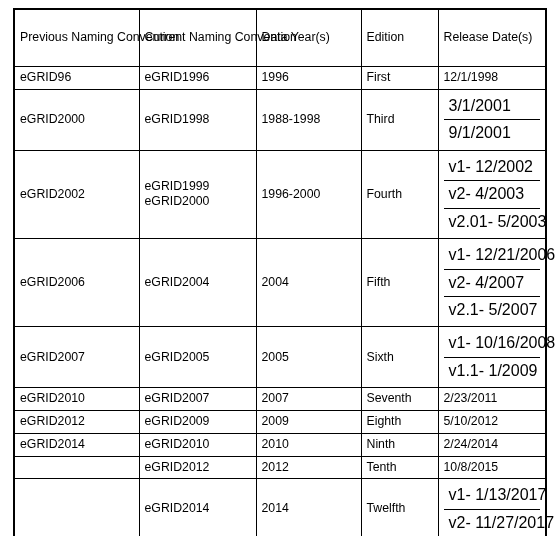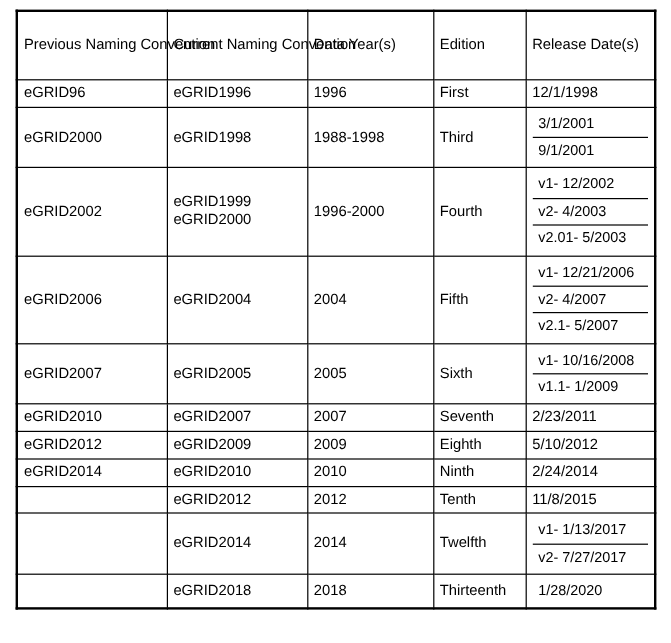--- a/index.html
+++ b/index.html
@@ -33,21 +33,21 @@
     line-height:1.3;
     height:50px;
     white-space:normal;
     padding:2px 4px;
   }
   td.shade{background:#cccccc;}
   td.multi{padding:0;vertical-align:top;}
   td.multi .sub{
     border-bottom:1.6px solid #000;
     padding:3px 5px;
-    font-size:12px;
+    font-size:16px;
     line-height:1.28;
     white-space:nowrap;
   }
   td.multi .sub:last-child{border-bottom:none;}
   .twoline{white-space:normal;line-height:1.55;}
   col.c1{width:125px;}
   col.c2{width:117px;}
   col.c3{width:105px;}
   col.c4{width:77px;}
   col.c5{width:108px;}
@@ -145,30 +145,30 @@
           <td>eGRID2010</td>
           <td>2010</td>
           <td>Ninth</td>
           <td>2/24/2014</td>
         </tr>
         <tr>
           <td class="shade"></td>
           <td>eGRID2012</td>
           <td>2012</td>
           <td>Tenth</td>
-          <td>11/8/2015</td>
+          <td>10/8/2015</td>
         </tr>
         <tr>
           <td class="shade"></td>
           <td>eGRID2014</td>
           <td>2014</td>
           <td>Twelfth</td>
           <td class="multi">
             <div class="sub">v1- 1/13/2017</div>
-            <div class="sub">v2- 7/27/2017</div>
+            <div class="sub">v2- 11/27/2017</div>
           </td>
         </tr>
         <tr>
           <td class="shade"></td>
           <td>eGRID2018</td>
           <td>2018</td>
           <td>Thirteenth</td>
           <td class="multi">
             <div class="sub">1/28/2020</div>
           </td>

